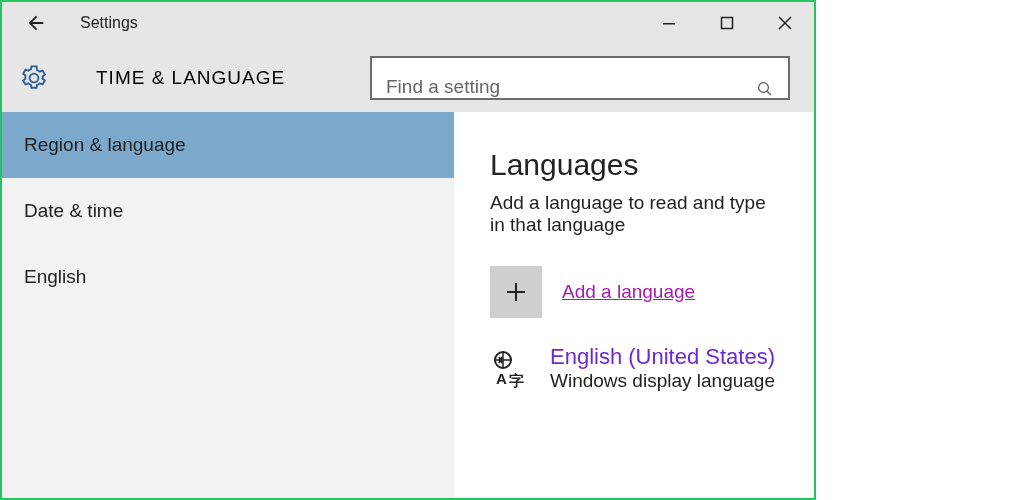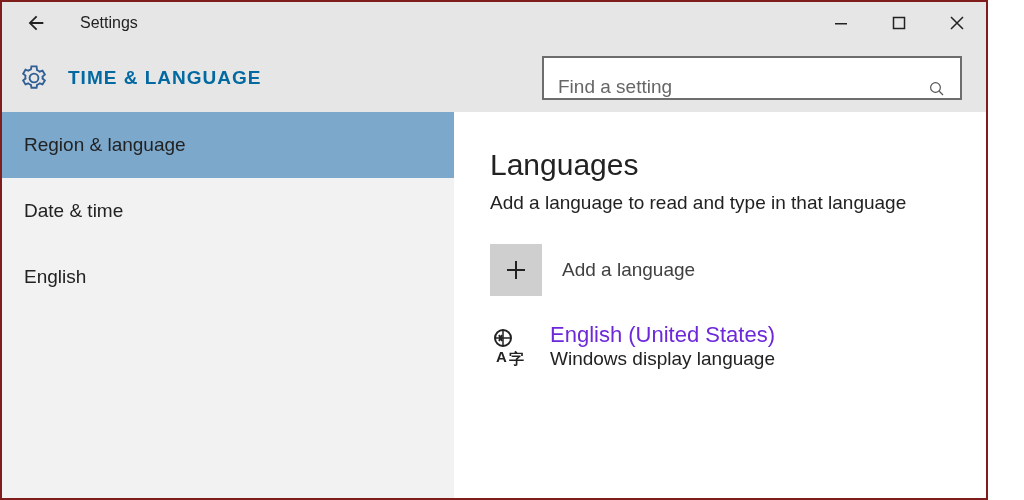--- a/index.html
+++ b/index.html
@@ -1,19 +1,19 @@
 <!DOCTYPE html>
 <html><head>
   <meta charset="utf-8">
   <style>
     * { margin: 0; padding: 0; box-sizing: border-box; font-family: "Segoe UI", Tahoma, sans-serif; }
     html, body { width: 1024px; height: 500px; overflow: hidden; }
     .window {
-      width: 988px; height: 500px;
-      border: 2px solid #7f1d1d;
+      width: 816px; height: 500px;
+      border: 2px solid #22c55e;
       background: #fff;
       display: flex;
       flex-direction: column;
     }
     
     .titlebar {
       height: 42px;
       background: #e6e6e6;
       display: flex;
       align-items: center;
@@ -57,23 +57,24 @@
       display: flex;
       align-items: center;
       gap: 20px;
     }
     .gear-icon {
       width: 28px; height: 28px;
       color: #2f5f94;
     }
     .section-title {
       font-size: 19px;
-      font-weight: 700;
+      font-weight: 400;
       letter-spacing: 1px;
-      color: #0369a1;
+      color: #000000;
+      margin-left: 28px;
     }
     .search-box {
       width: 420px;
       height: 44px;
       border: 2px solid #6d6d6d;
       background: #fff;
       display: flex;
       align-items: flex-end;
       padding: 0 14px;
       gap: 10px;
@@ -142,21 +143,22 @@
     }
     .plus-box {
       width: 52px; height: 52px;
       background: #cfcfcf;
       display: flex; align-items: center; justify-content: center;
       font-size: 26px;
       color: #222;
     }
     .add-lang-label {
       font-size: 19px;
-      color: #404040;
+      color: #a21caf;
+      text-decoration: underline;
     }
     .lang-entry {
       display: flex;
       align-items: center;
       gap: 20px;
     }
     .lang-icon {
       width: 40px; height: 40px;
       color: #222;
     }

